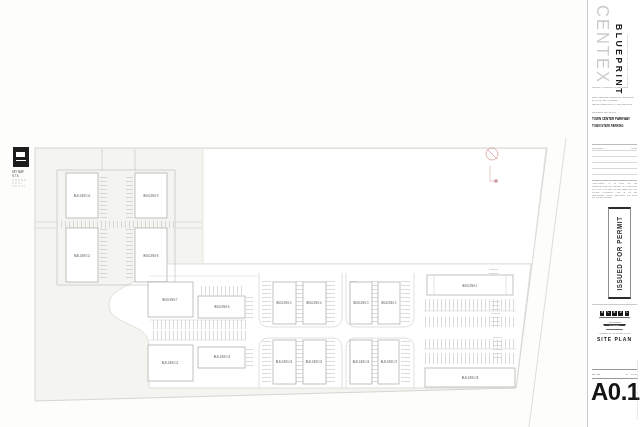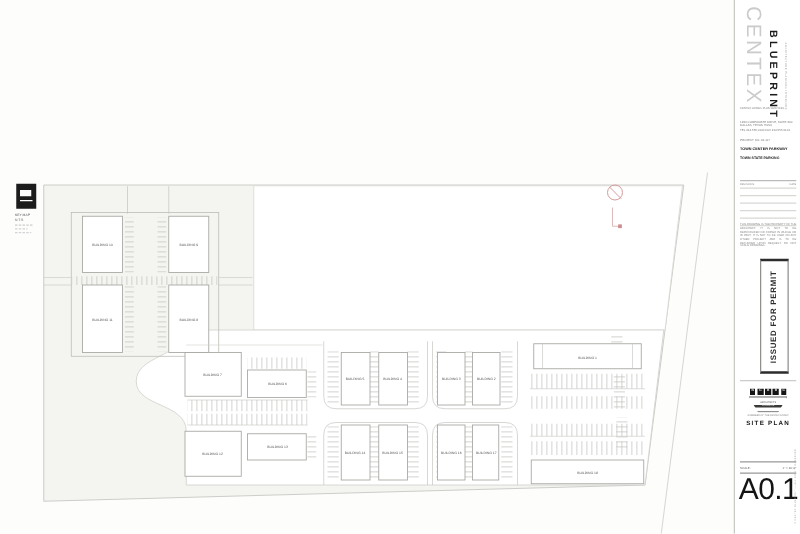--- a/index.html
+++ b/index.html
@@ -39,21 +39,21 @@
       text-align:center;font-weight:bold;}
   .trap{width:29px;height:11px;margin:1.4px auto 0;border:0.5px solid #6b6b68;
         clip-path:polygon(0 0,100% 0,76% 100%,24% 100%);font-size:2px;color:#555;
         display:flex;flex-direction:column;justify-content:center;line-height:2.4px;}
   .trapband{background:#3a3a38;color:#eee;font-size:1.8px;margin-top:.6px;}
   .logotag{font-size:1.9px;color:#8a8a8a;margin-top:1.6px;}
   .sheettitle{font-size:5px;font-weight:bold;letter-spacing:1px;color:#161616;margin-top:2.4px;}
   .scalebar{position:absolute;left:4px;top:369px;width:45px;height:8px;border-top:0.5px solid #999;
             border-bottom:0.5px solid #999;display:flex;justify-content:space-between;
             align-items:center;font-size:2.4px;color:#666;}
-  .sheetnum{position:absolute;left:3px;top:378px;font-size:24px;font-weight:normal;color:#141414;
+  .sheetnum{position:absolute;left:3px;top:378px;font-size:24px;font-weight:bold;color:#141414;
             letter-spacing:-0.5px;}
   .copyr>span{font-size:2px;color:#a9a9a9;letter-spacing:.3px;}
 </style>
 </head>
 <body>
 
 <div class="sheet">
 
 <svg width="640" height="427" viewBox="0 0 640 427">
   <defs>

